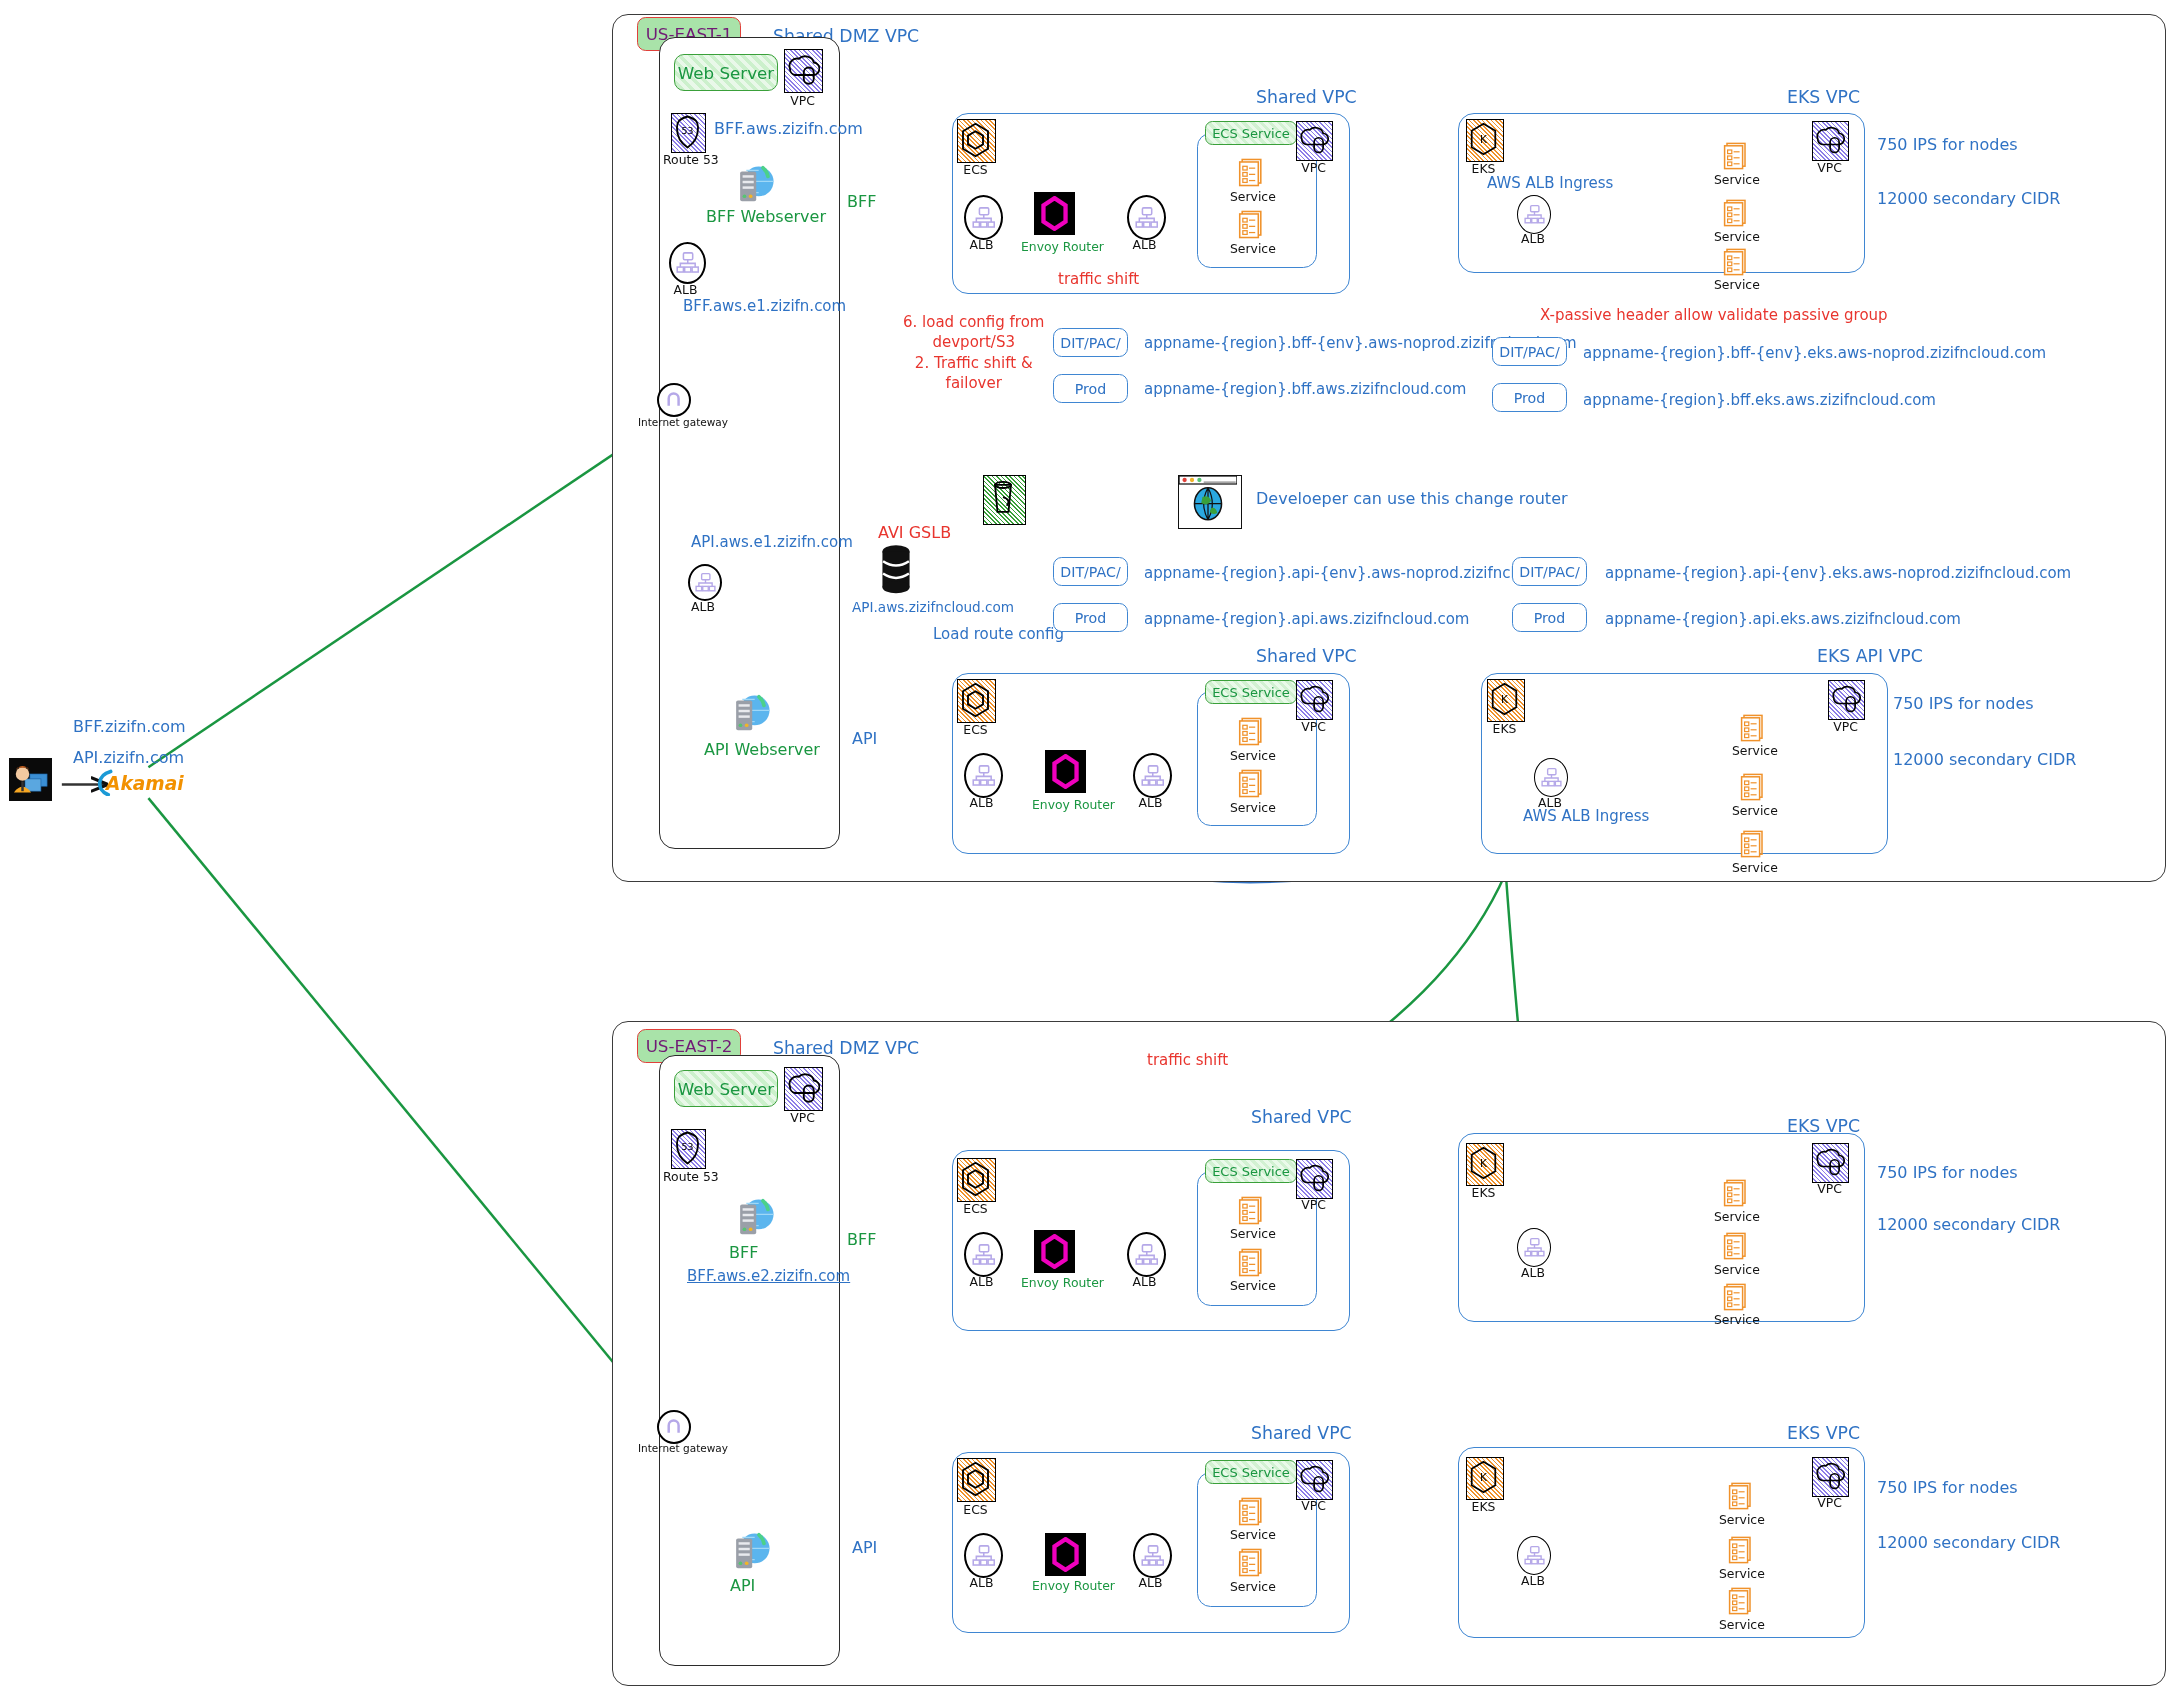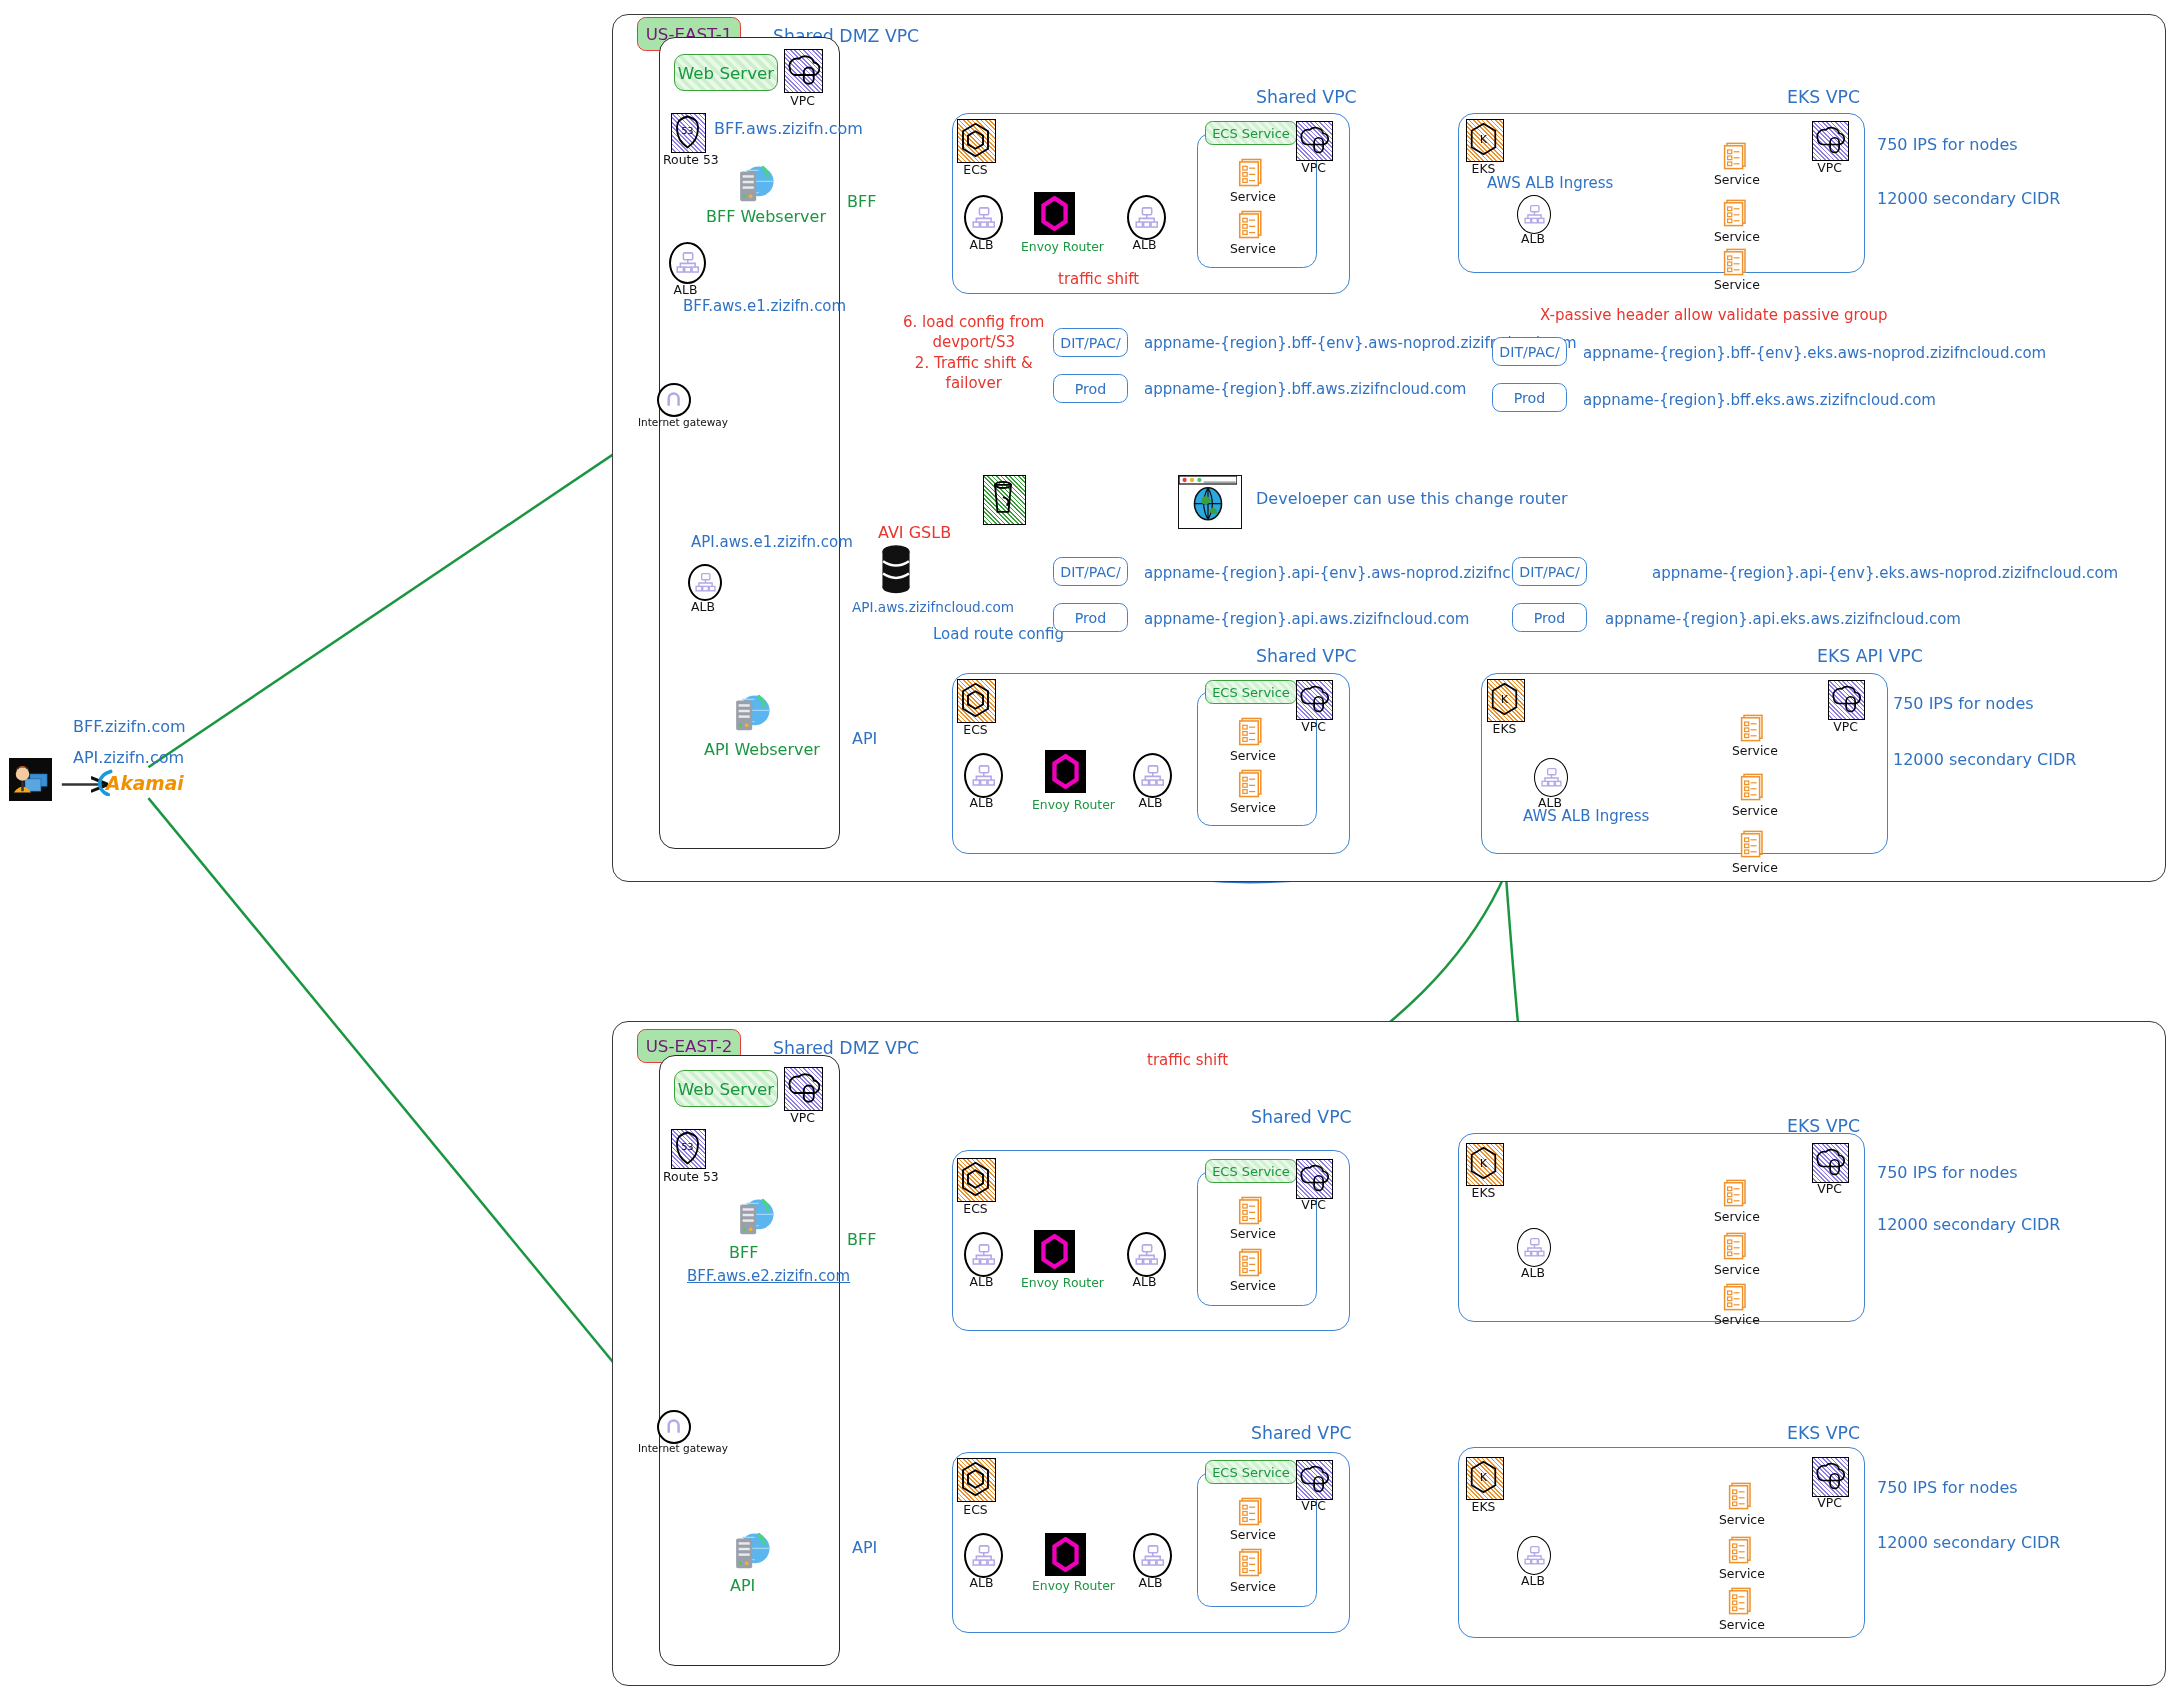--- a/index.html
+++ b/index.html
@@ -624,21 +624,21 @@
         <rect x="11" y="35" width="7" height="6" fill="none" stroke="#f0922b" stroke-width="2"></rect>
         <line x1="21" y1="38" x2="31" y2="38" stroke="#f0922b" stroke-width="2"></line>
       </svg>
   </div>
   <div class="ico-cap" style="left:1732px;top:860px;width:43px;">Service</div>
 
   <div class="lbl blue t26" style="left:1893px;top:694px;">750 IPS for nodes</div>
   <div class="lbl blue t26" style="left:1893px;top:750px;">12000 secondary CIDR</div>
 
   <div class="pill" style="left:1512px;top:557px;width:73px;height:27px;">DIT/PAC/</div>
-  <div class="lbl blue t24" style="left:1605px;top:564px;margin-left:47px;">appname-{region}.api-{env}.eks.aws-noprod.zizifncloud.com</div>
+  <div class="lbl blue t24" style="left:1605px;top:564px;">appname-{region}.api-{env}.eks.aws-noprod.zizifncloud.com</div>
   <div class="pill" style="left:1512px;top:603px;width:73px;height:27px;">Prod</div>
   <div class="lbl blue t24" style="left:1605px;top:610px;">appname-{region}.api.eks.aws.zizifncloud.com</div>
 
   <div class="region-box" style="left:612px;top:1021px;height:663px;width:1552px;"></div>
   <div class="region-tag" style="left:637px;top:1029px;width:102px;height:32px;">US-EAST-2</div>
   <div class="lbl blue t28" style="left:773px;top:1038px;">Shared DMZ VPC</div>
 
   <div class="dmz-box" style="left:659px;top:1055px;width:179px;height:609px;"></div>
   <div class="greentag" style="left:674px;top:1070px;width:102px;height:35px;">Web Server</div>
 

